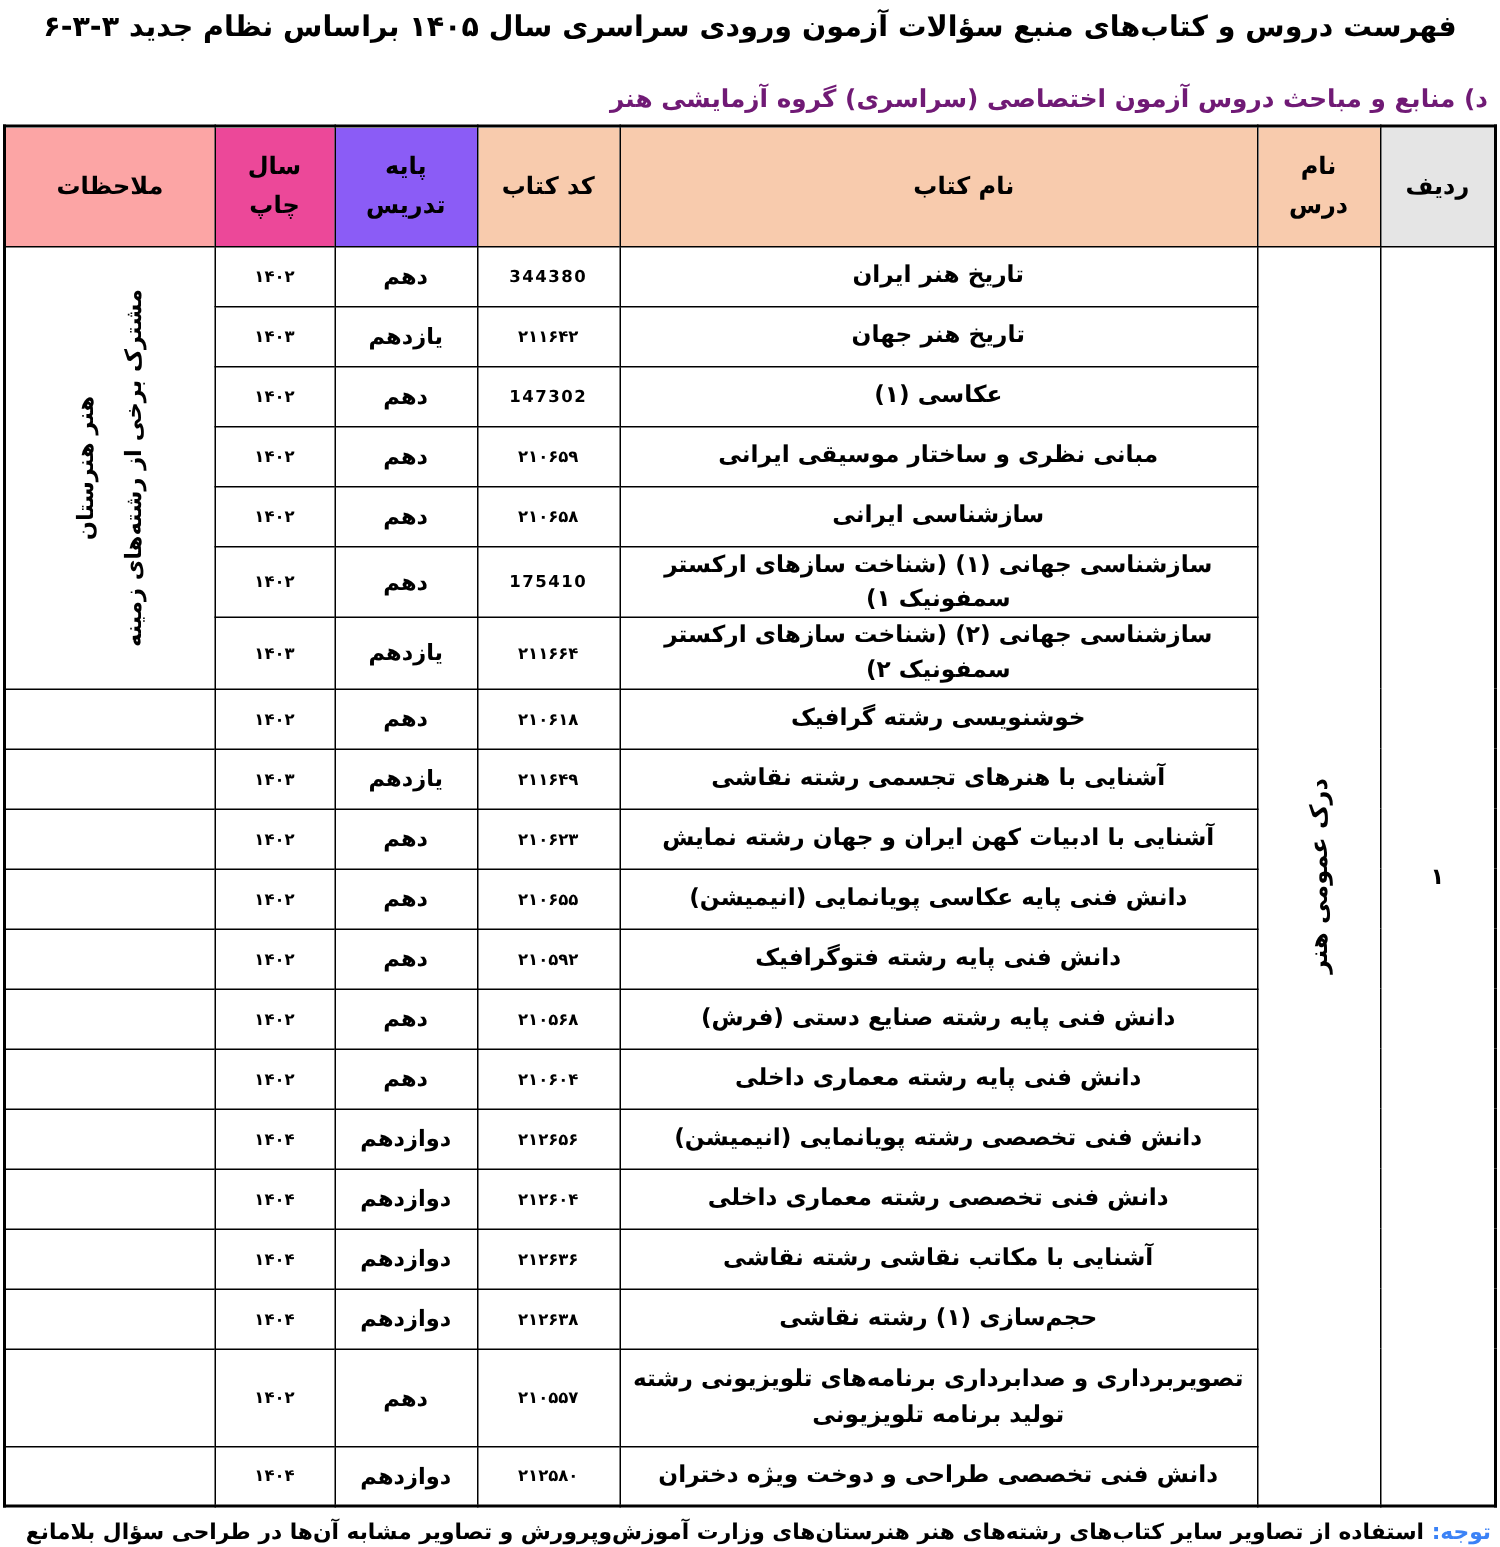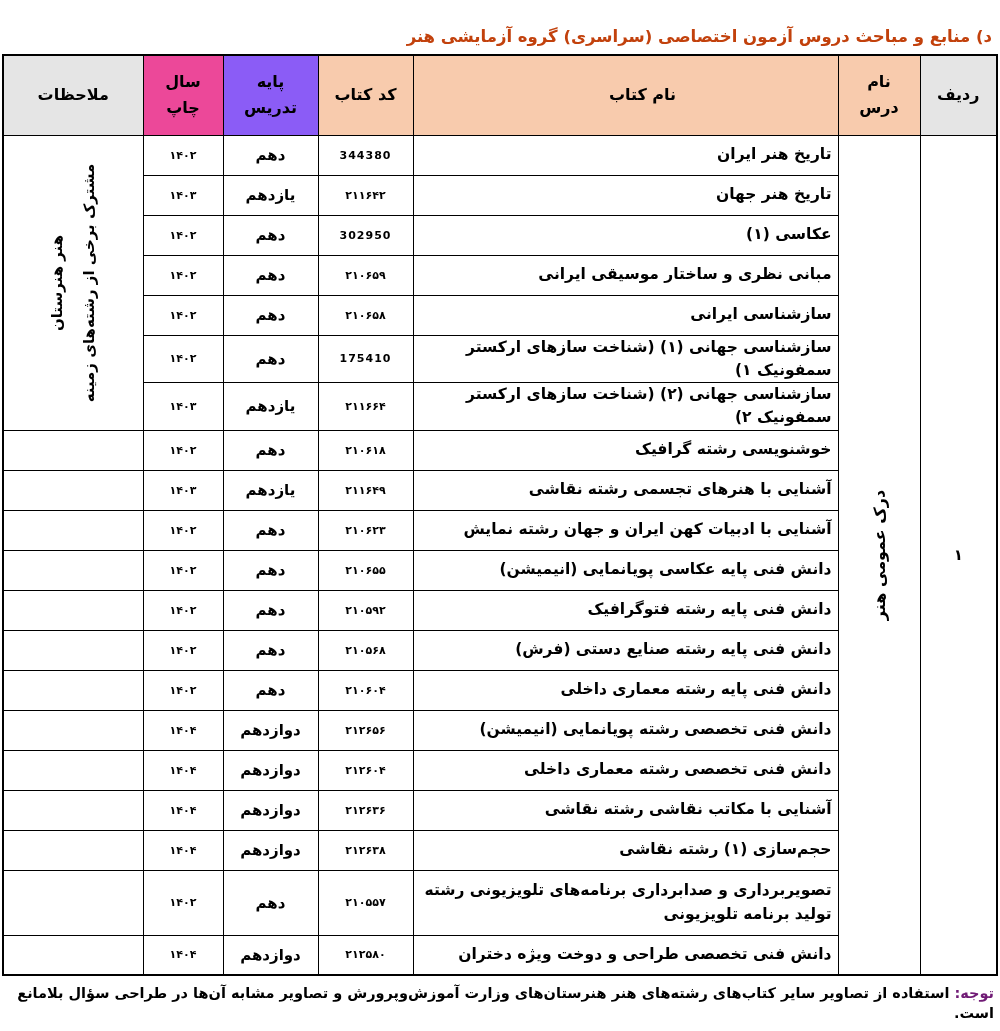--- a/index.html
+++ b/index.html
@@ -36,21 +36,21 @@
     font-weight:bold;color:#000;
     overflow:hidden;
   }
   thead tr{height:80px;}
   tbody tr{height:40px;}
   tbody tr.tall{height:65px;}
   th{
     font-size:16px;text-align:center;vertical-align:middle;
     white-space:pre-line;line-height:1.65;
   }
-  td.c-book{font-size:15.5px;text-align:right;vertical-align:middle;line-height:1.5;padding-right:9px;margin-left:38px;}
+  td.c-book{font-size:15.5px;text-align:center;vertical-align:middle;line-height:1.5;padding-right:9px;margin-left:38px;}
   td.c-center{font-size:15px;text-align:center;vertical-align:middle;}
   td.c-num{font-size:11px;letter-spacing:1px;}
   td.v-cell{position:relative;padding:0;}
   .v-text{
     position:absolute;top:50%;left:50%;
     transform:translate(-50%,-50%) rotate(-90deg);
     white-space:nowrap;font-size:16px;font-weight:bold;text-align:center;
   }
   .v-notes{
     position:absolute;top:50%;left:50%;
@@ -66,22 +66,26 @@
     text-align:right;
     font-size:14.5px;font-weight:bold;color:#000;
     line-height:1.4;
   }
 </style>
 </head>
 <body>
 
 <div class="page">
 
-
-  <div class="doc-subtitle" style="color: #c2410c; text-align: right;">د) منابع و مباحث دروس آزمون اختصاصی (سراسری) گروه آزمایشی هنر</div>
+  <div class="doc-title">
+    <span>فهرست دروس و کتاب‌های منبع سؤالات آزمون ورودی سراسری سال ۱۴۰۵ براساس نظام جدید</span>
+    <span class="sysnum">۶-۳-۳</span>
+  </div>
+
+  <div class="doc-subtitle" style="color: #701a75; text-align: right;">د) منابع و مباحث دروس آزمون اختصاصی (سراسری) گروه آزمایشی هنر</div>
 
   <table class="src" dir="rtl">
     <colgroup>
       <col style="width:77px">
       <col style="width:82px">
       <col style="width:425px">
       <col style="width:95px">
       <col style="width:95px">
       <col style="width:80px">
       <col style="width:140px">
@@ -90,21 +94,21 @@
       <tr>
         <th style="background: #e5e5e5;">ردیف</th>
         <th style="background: rgb(248, 203, 173);">نام
 درس</th>
         <th style="background: rgb(248, 203, 173); padding-left: 40px;">نام کتاب</th>
         <th style="background: rgb(248, 203, 173);">کد کتاب</th>
         <th style="background: #8b5cf6;">پایه
 تدریس</th>
         <th style="background: #ec4899;">سال
 چاپ</th>
-        <th style="background: #e5e5e5;">ملاحظات</th>
+        <th style="background: #fca5a5;">ملاحظات</th>
       </tr>
     </thead>
     <tbody>
         <tr>
           <td class="c-center" rowspan="20">۱</td>
           <td class="v-cell" rowspan="20">
             <div class="v-text">درک عمومی هنر</div>
           </td>
           <td class="c-book">تاریخ هنر ایران</td>
           <td class="c-center c-num">344380</td>
@@ -118,21 +122,21 @@
           </td>
         </tr>
         <tr>
           <td class="c-book">تاریخ هنر جهان</td>
           <td class="c-center c-num">۲۱۱۶۴۲</td>
           <td class="c-center">یازدهم</td>
           <td class="c-center c-num">۱۴۰۳</td>
         </tr>
         <tr>
           <td class="c-book">عکاسی (۱)</td>
-          <td class="c-center c-num">302950</td>
+          <td class="c-center c-num">147302</td>
           <td class="c-center">دهم</td>
           <td class="c-center c-num">۱۴۰۲</td>
         </tr>
         <tr>
           <td class="c-book">مبانی نظری و ساختار موسیقی ایرانی</td>
           <td class="c-center c-num">۲۱۰۶۵۹</td>
           <td class="c-center">دهم</td>
           <td class="c-center c-num">۱۴۰۲</td>
         </tr>
         <tr>
@@ -241,17 +245,17 @@
           <td class="c-book">دانش فنی تخصصی طراحی و دوخت ویژه دختران</td>
           <td class="c-center c-num">۲۱۲۵۸۰</td>
           <td class="c-center">دوازدهم</td>
           <td class="c-center c-num">۱۴۰۴</td>
           <td></td>
         </tr>
       </tbody>
   </table>
 
   <div class="footer-note">
-    <span style="color: #701a75;">توجه:</span>
+    <span style="color: #3b82f6;">توجه:</span>
     <span>استفاده از تصاویر سایر کتاب‌های رشته‌های هنر هنرستان‌های وزارت آموزش‌وپرورش و تصاویر مشابه آن‌ها در طراحی سؤال بلامانع است.</span>
   </div>
 
 </div>
 
 </body></html>

